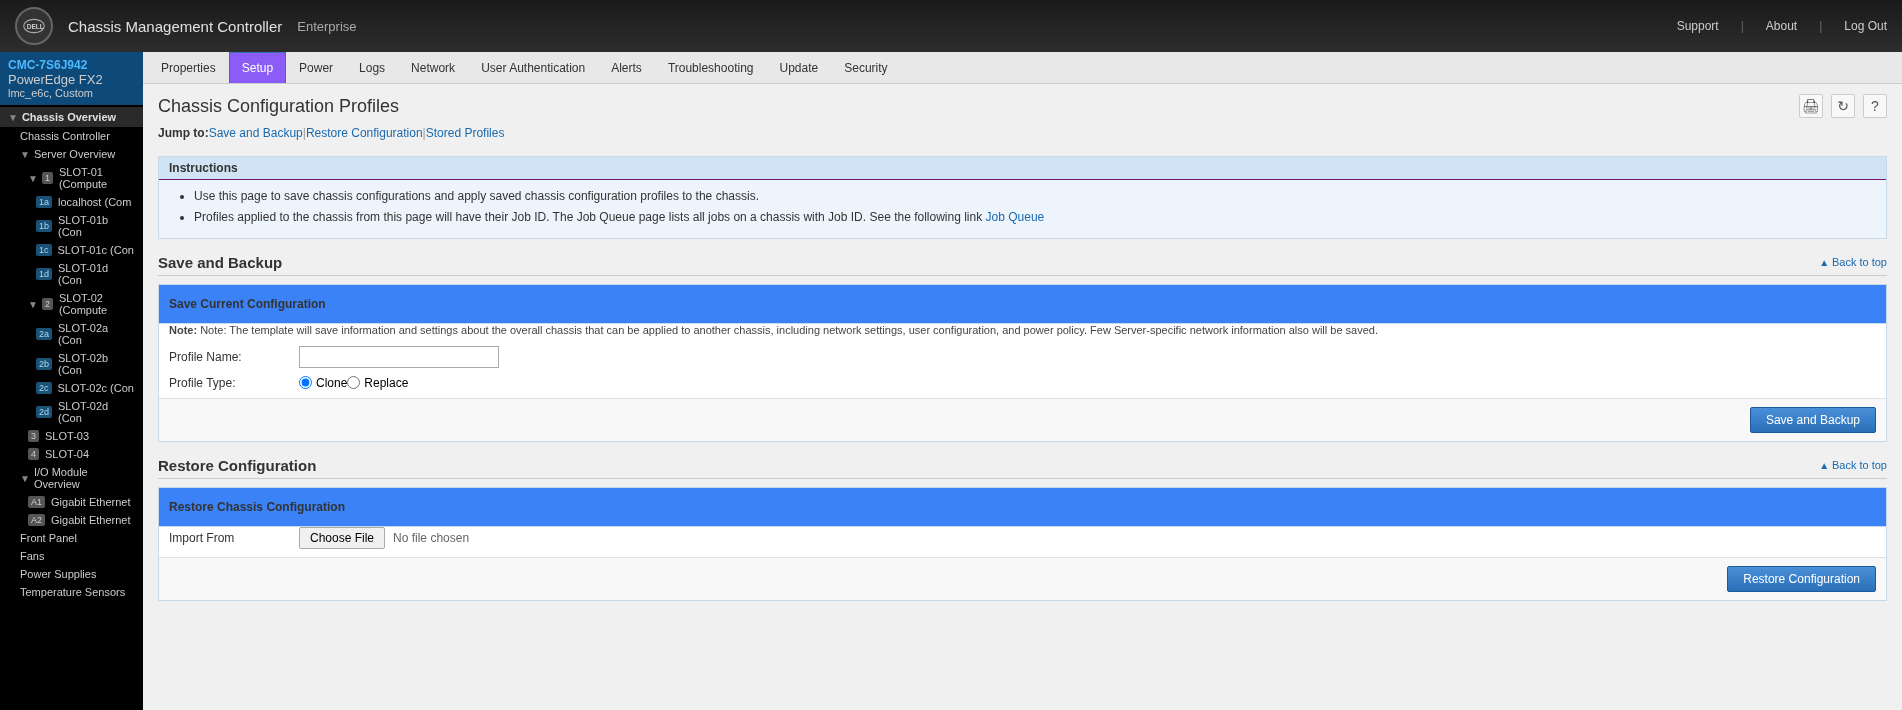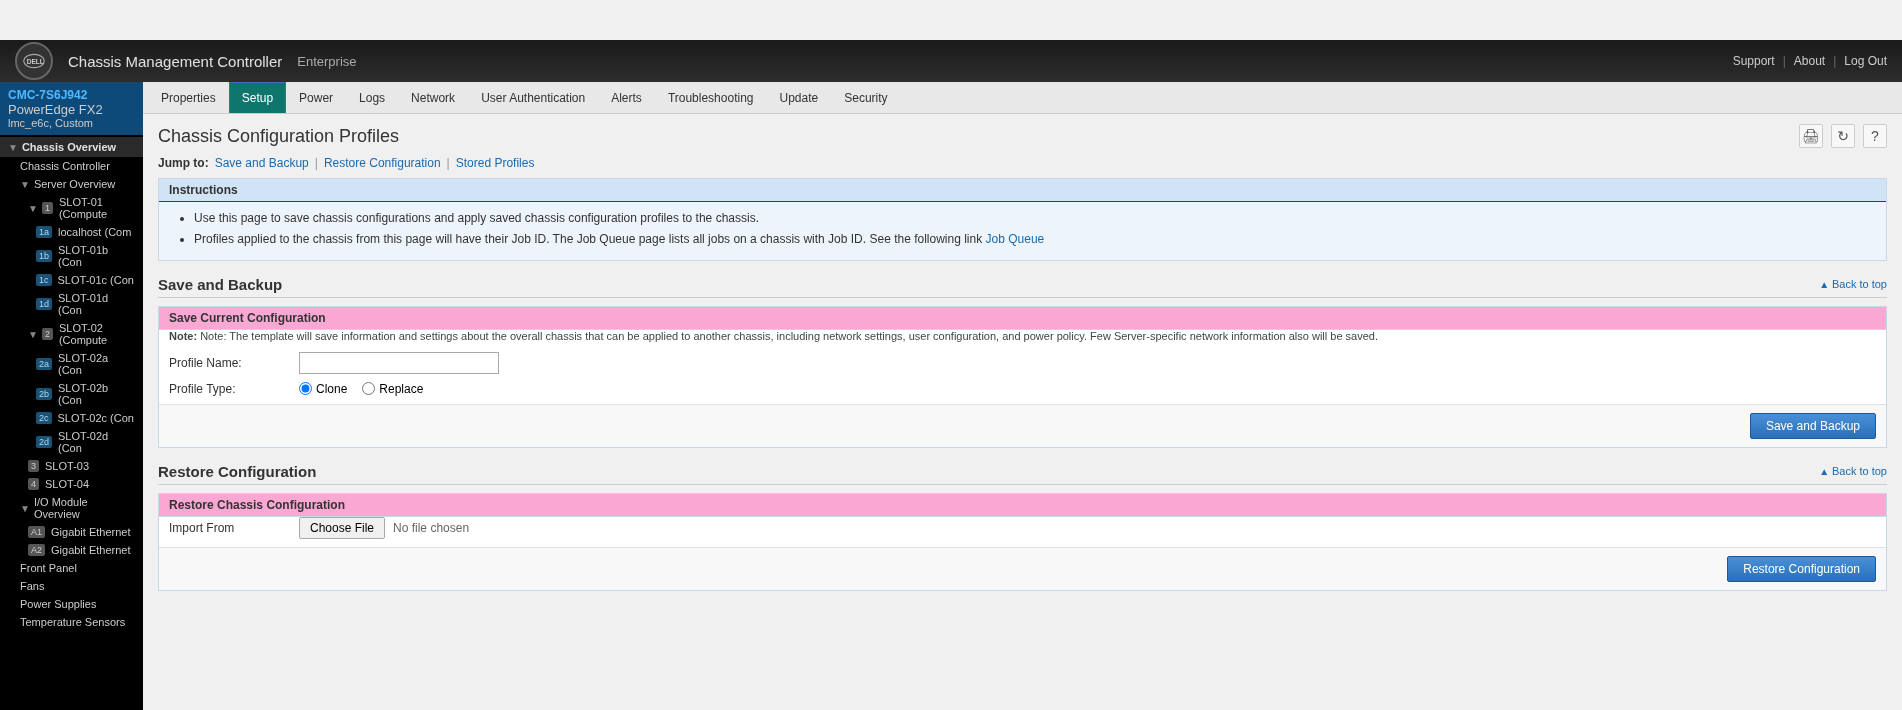--- a/index.html
+++ b/index.html
@@ -1,26 +1,25 @@
 <!DOCTYPE html>
 <html><head>
   <meta charset="utf-8">
   <style>
     * { margin: 0; padding: 0; box-sizing: border-box; }
     body { font-family: Arial, sans-serif; font-size: 12px; background: #f0f0f0; min-width: 1902px; }
 
     
     .header {
       background: linear-gradient(to bottom, #1a1a1a, #2d2d2d);
-      height: 42px;
+      height: 52px;
       display: flex;
       align-items: center;
       padding: 0 15px;
       color: white;
-      margin-top: 40px;
     }
     .header-logo {
       width: 38px;
       height: 38px;
       border: 2px solid #666;
       border-radius: 50%;
       display: flex;
       align-items: center;
       justify-content: center;
       background: #333;
@@ -37,21 +36,21 @@
     .header-subtitle {
       color: #aaa;
       font-size: 13px;
     }
     .header-right {
       margin-left: auto;
       display: flex;
       align-items: center;
       color: #ccc;
       font-size: 12px;
-      gap: 8px;
+      gap: 22px;
     }
     .header-right a { color: #ccc; text-decoration: none; }
     .header-divider { color: #666; }
 
     
     .layout {
       display: flex;
       height: calc(100vh - 50px);
       min-height: 660px;
     }
@@ -121,21 +120,21 @@
       padding: 8px 12px;
       cursor: pointer;
       border: 1px solid transparent;
       border-bottom: none;
       font-size: 12px;
       color: #333;
       background: transparent;
       white-space: nowrap;
     }
     .top-nav-tab.active {
-      background: #0f766e;
+      background: #8b5cf6;
       color: white;
       border-color: #3a6eb7;
     }
 
     
     .sub-nav {
       background: #f5f5f5;
       border-bottom: 1px solid #ccc;
       display: flex;
       align-items: stretch;
@@ -186,22 +185,21 @@
       font-size: 14px;
       border: 1px solid #ccc;
       background: #f8f8f8;
       border-radius: 2px;
     }
 
     
     .jump-to-row {
       display: flex;
       align-items: center;
-      gap: 6px;
-      margin-bottom: 8px;
+      margin-bottom: 16px;
       font-size: 12px;
     }
     .jump-to-label { color: #333; font-weight: bold; }
     .jump-link { color: #1a6ab0; text-decoration: none; }
     .jump-separator { color: #999; }
 
     
     .instructions-box {
       border: 1px solid #c8d8e8;
       background: #eef4fb;
@@ -247,22 +245,22 @@
     .back-to-top { color: #1a6ab0; font-size: 11px; text-decoration: none; cursor: pointer; }
     .back-to-top-arrow { font-size: 10px; }
 
     
     .sub-section {
       border: 1px solid #c8d8e8;
       background: white;
       margin-bottom: 10px;
     }
     .sub-section-title {
-      background: #f9a8d4;
-      padding: 4px 10px;
+      background: #3b82f6;
+      padding: 12px 10px;
       font-size: 12px;
       color: #333;
       font-weight: bold;
       border-bottom: 1px solid #c8d8e8;
     }
     .sub-section-body {
       padding: 0 10px;
     }
     .note-text {
       font-size: 11px;
@@ -290,21 +288,21 @@
     }
     input[type="text"] {
       height: 22px;
       padding: 2px 5px;
       border: 1px solid #aaa;
       font-size: 12px;
       width: 200px;
     }
     .radio-group {
       display: flex;
-      gap: 15px;
+      gap: 0;
     }
     .radio-label {
       display: flex;
       align-items: center;
       gap: 4px;
       font-size: 12px;
       cursor: pointer;
     }
     select {
       height: 22px;

